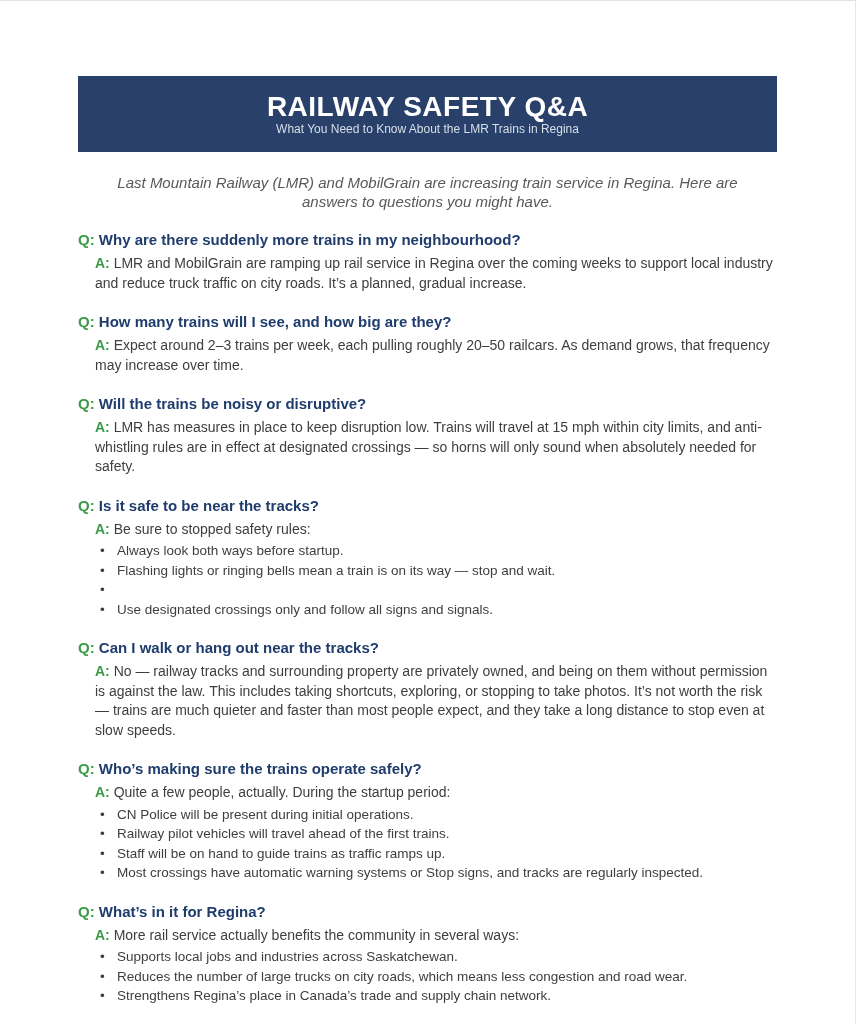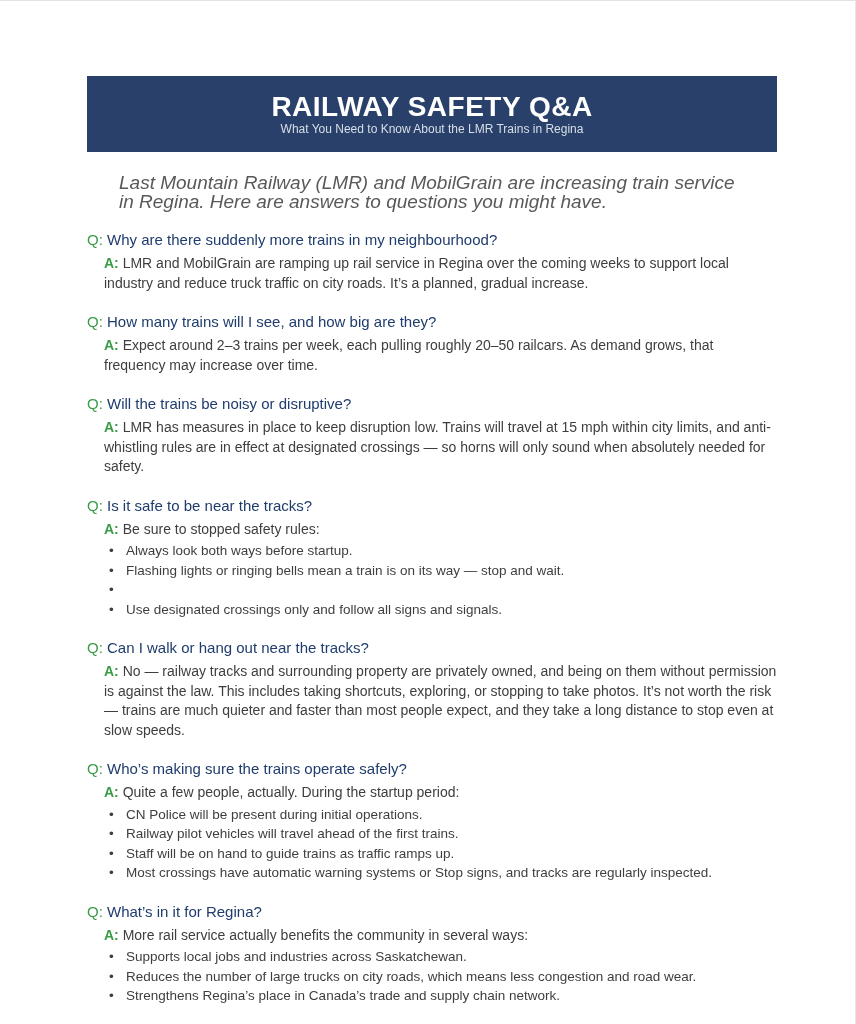--- a/index.html
+++ b/index.html
@@ -10,21 +10,20 @@
   }
   .page {
     position: relative;
     width: 856px;
     height: 1024px;
     background: #ffffff;
     box-sizing: border-box;
     border-top: 1px solid #e3e3e3;
     border-right: 1px solid #e6e6e6;
     overflow: hidden;
-    padding-left: 9px;
   }
   .banner {
     margin: 75px 78px 0 78px;
     height: 76px;
     background: #28406a;
     display: flex;
     flex-direction: column;
     align-items: center;
     justify-content: center;
   }
@@ -35,33 +34,33 @@
     letter-spacing: 0.5px;
     line-height: 1.1;
   }
   .banner-subtitle {
     color: #d9dfe9;
     font-size: 12px;
     margin-top: 0;
   }
   .intro {
     margin: 21px 110px 4px 110px;
-    text-align: left;
+    text-align: center;
     font-style: italic;
-    font-size: 19px;
+    font-size: 15px;
     line-height: 19px;
     color: #595959;
   }
   .content {
     margin: 0 78px;
   }
   .q-line {
     margin: 19px 0 0 0;
     font-size: 15px;
-    font-weight: normal;
+    font-weight: bold;
     line-height: 20px;
   }
   .q-prefix { color: #3a9b47; }
   .q-text   { color: #1f3c6d; }
   .a-line {
     margin: 4px 0 0 17px;
     font-size: 14px;
     line-height: 19.5px;
     color: #3e3e3e;
   }

